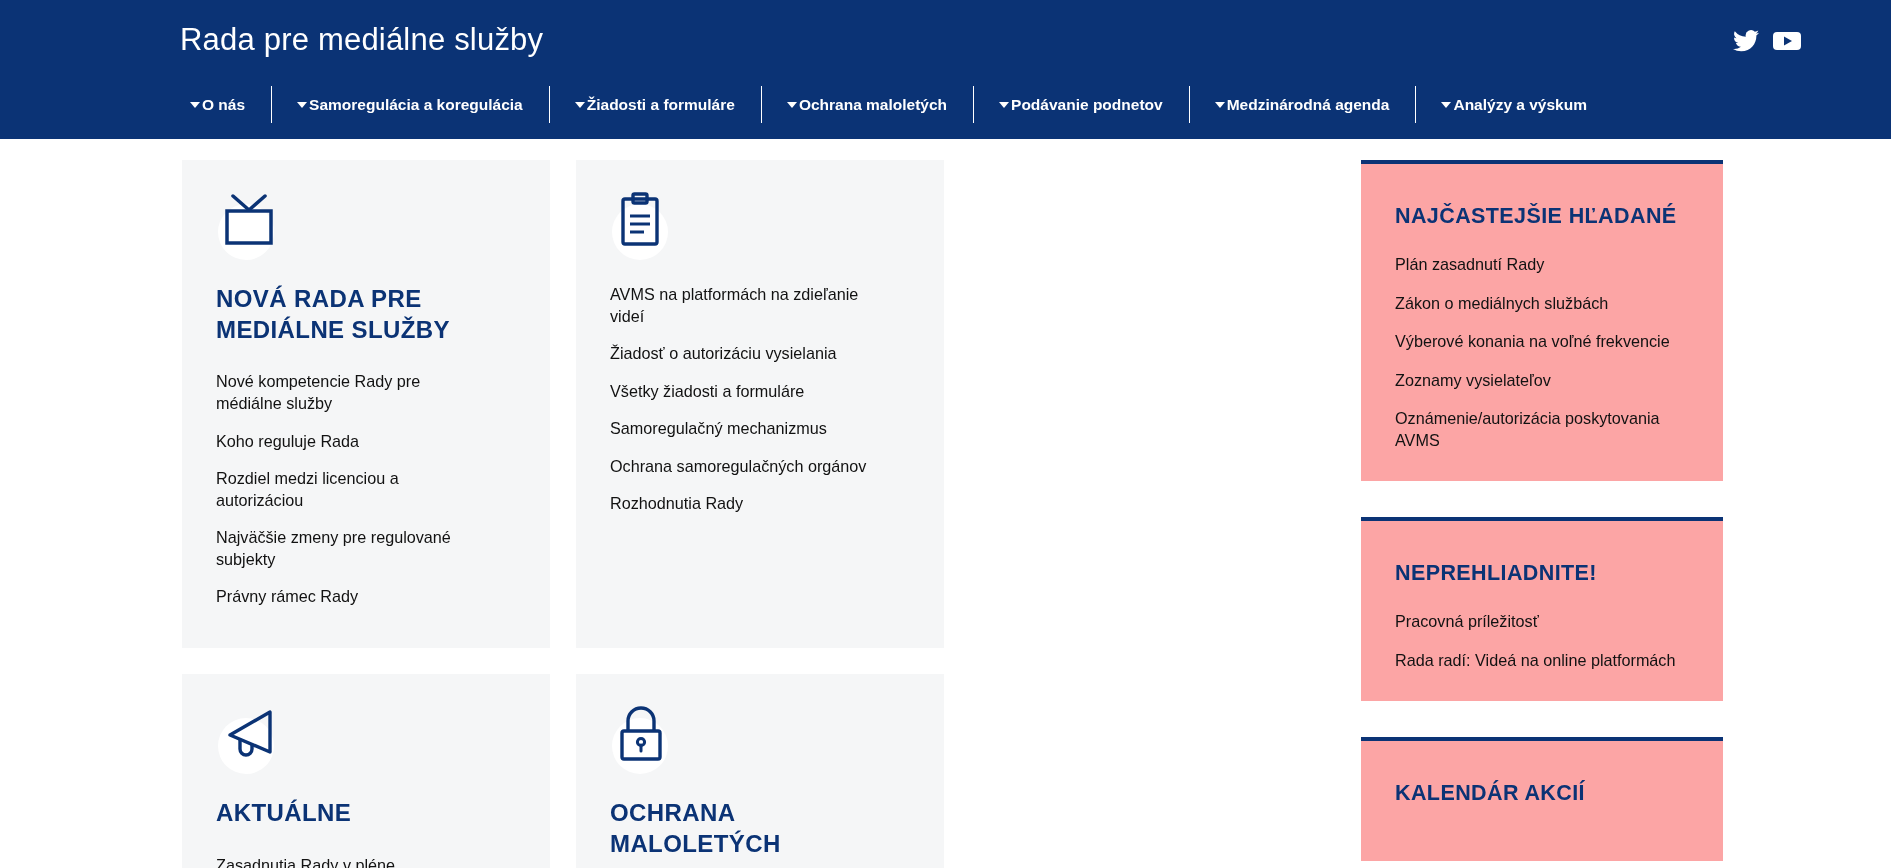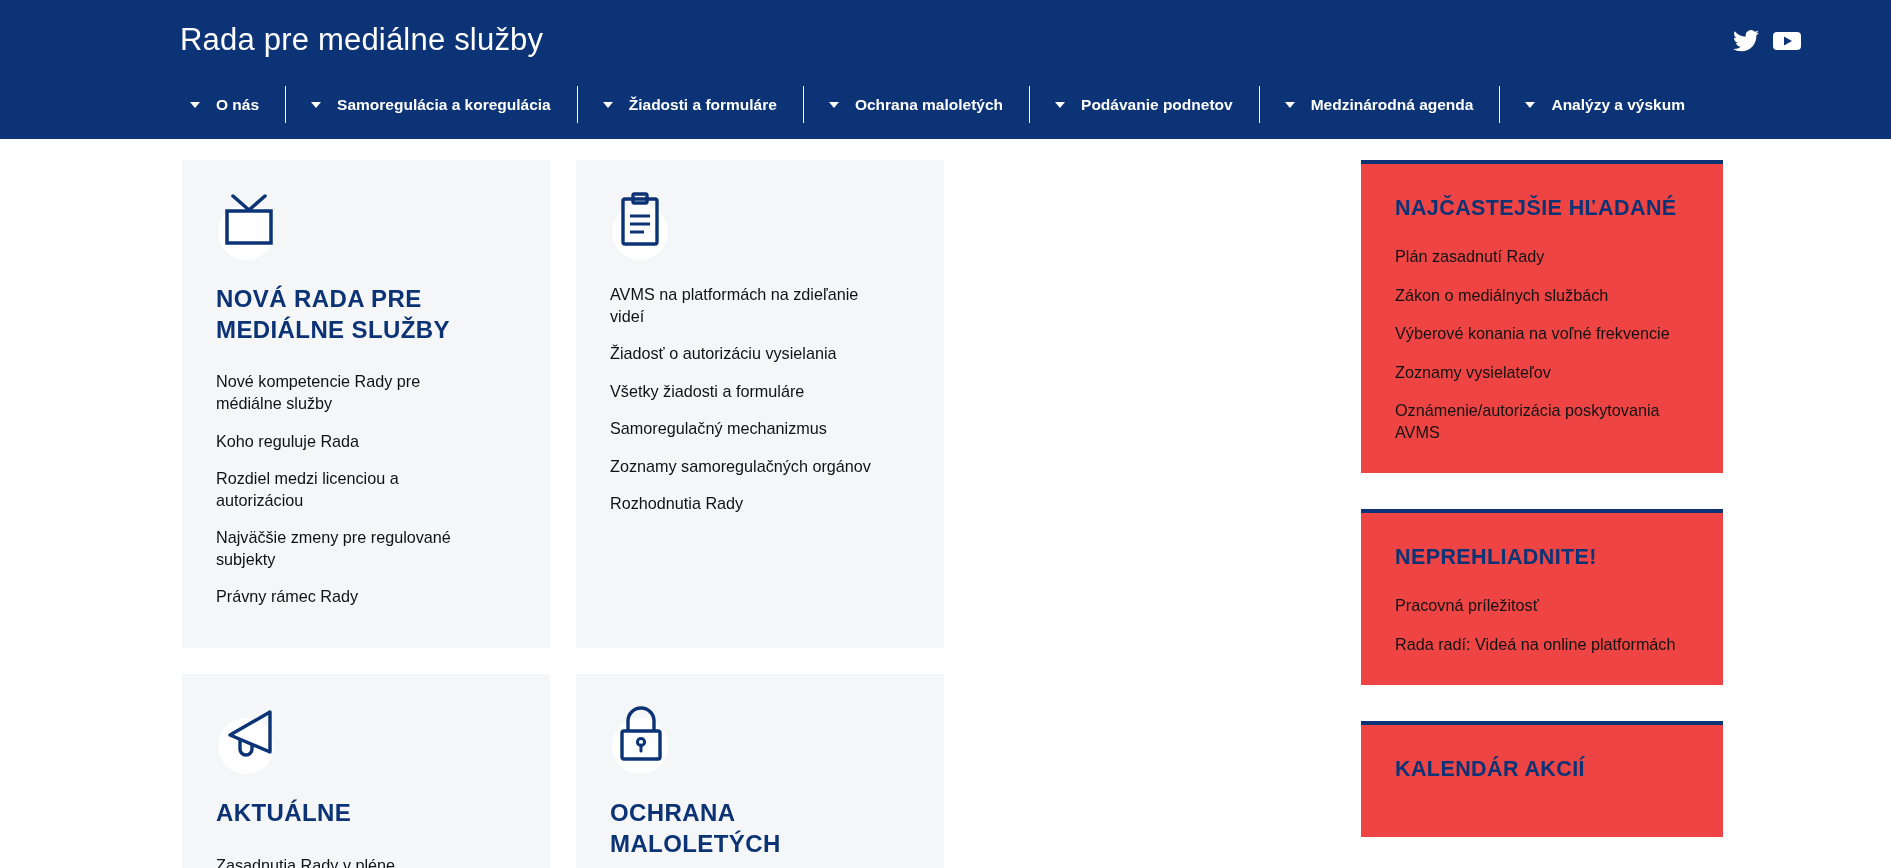--- a/index.html
+++ b/index.html
@@ -49,21 +49,21 @@
     top: 82px;
     width: 100%;
     height: 45px;
     display: flex;
     align-items: stretch;
     padding-left: 164px;
   }
   .nav-item {
     display: flex;
     align-items: center;
-    gap: 16px;
+    gap: 2px;
     padding: 0 26px;
     color: #ffffff;
     font-size: 15.5px;
     font-weight: 700;
     white-space: nowrap;
     position: relative;
     cursor: pointer;
   }
   .nav-item + .nav-item::before {
     content: "";
@@ -149,22 +149,22 @@
     margin-left: 24px;
     padding-right: 0;
   }
   .widget { margin-bottom: 36px; }
   .widget-rule {
     height: 4px;
     background: #0b3375;
     width: 362px;
   }
   .widget-body {
-    background: #ef4444;
-    padding: 32px 34px 30px 34px;
+    background: #fca5a5;
+    padding: 40px 34px 30px 34px;
   }
   .widget-title {
     color: #0b3375;
     font-size: 21.5px;
     font-weight: 700;
     letter-spacing: 0.4px;
     text-transform: uppercase;
     margin-bottom: 25px;
   }
   .widget-link {
@@ -261,21 +261,21 @@
           <line x1="20" y1="26" x2="40" y2="26" stroke="#0b3375" stroke-width="3"></line>
           <line x1="20" y1="34" x2="40" y2="34" stroke="#0b3375" stroke-width="3"></line>
           <line x1="20" y1="42" x2="34" y2="42" stroke="#0b3375" stroke-width="3"></line>
         </svg>
       </div>
       <div class="card-links">
         <a class="card-link">AVMS na platformách na zdieľanie videí</a>
         <a class="card-link">Žiadosť o autorizáciu vysielania</a>
         <a class="card-link">Všetky žiadosti a formuláre</a>
         <a class="card-link">Samoregulačný mechanizmus</a>
-        <a class="card-link">Zoznamy samoregulačných orgánov</a>
+        <a class="card-link">Ochrana samoregulačných orgánov</a>
         <a class="card-link">Rozhodnutia Rady</a>
       </div>
     </div>
 
     <div class="card">
       <div class="card-icon-wrap">
         <div class="card-icon-halo"></div>
         <svg width="66" height="62" viewBox="0 0 66 62">
           <path d="M54 8 L54 48 L14 31 Z" fill="none" stroke="#0b3375" stroke-width="3.4" stroke-linejoin="round"></path>
           <path d="M24 36 L24 45 a6 6 0 0 0 12 0 L36 41" fill="none" stroke="#0b3375" stroke-width="3.4" stroke-linecap="round"></path>

